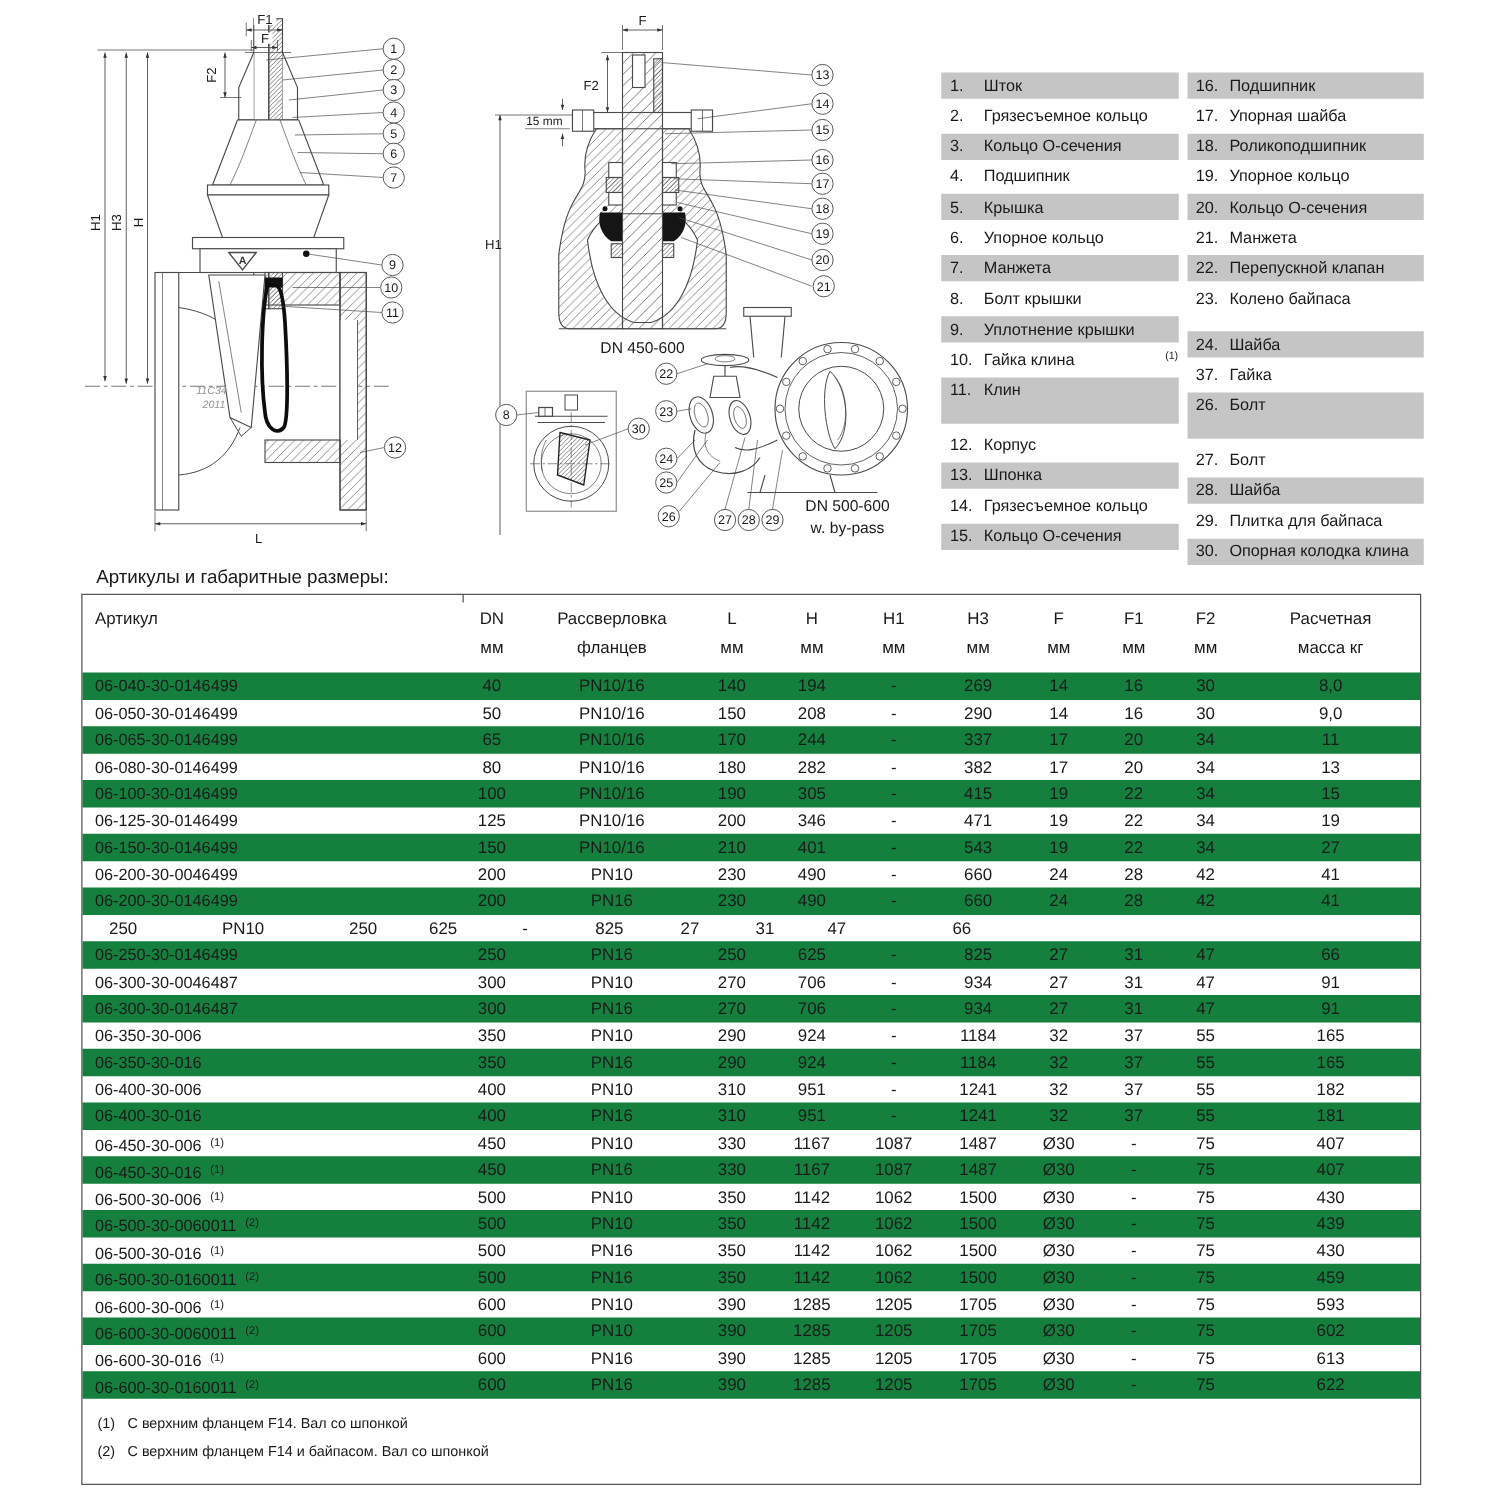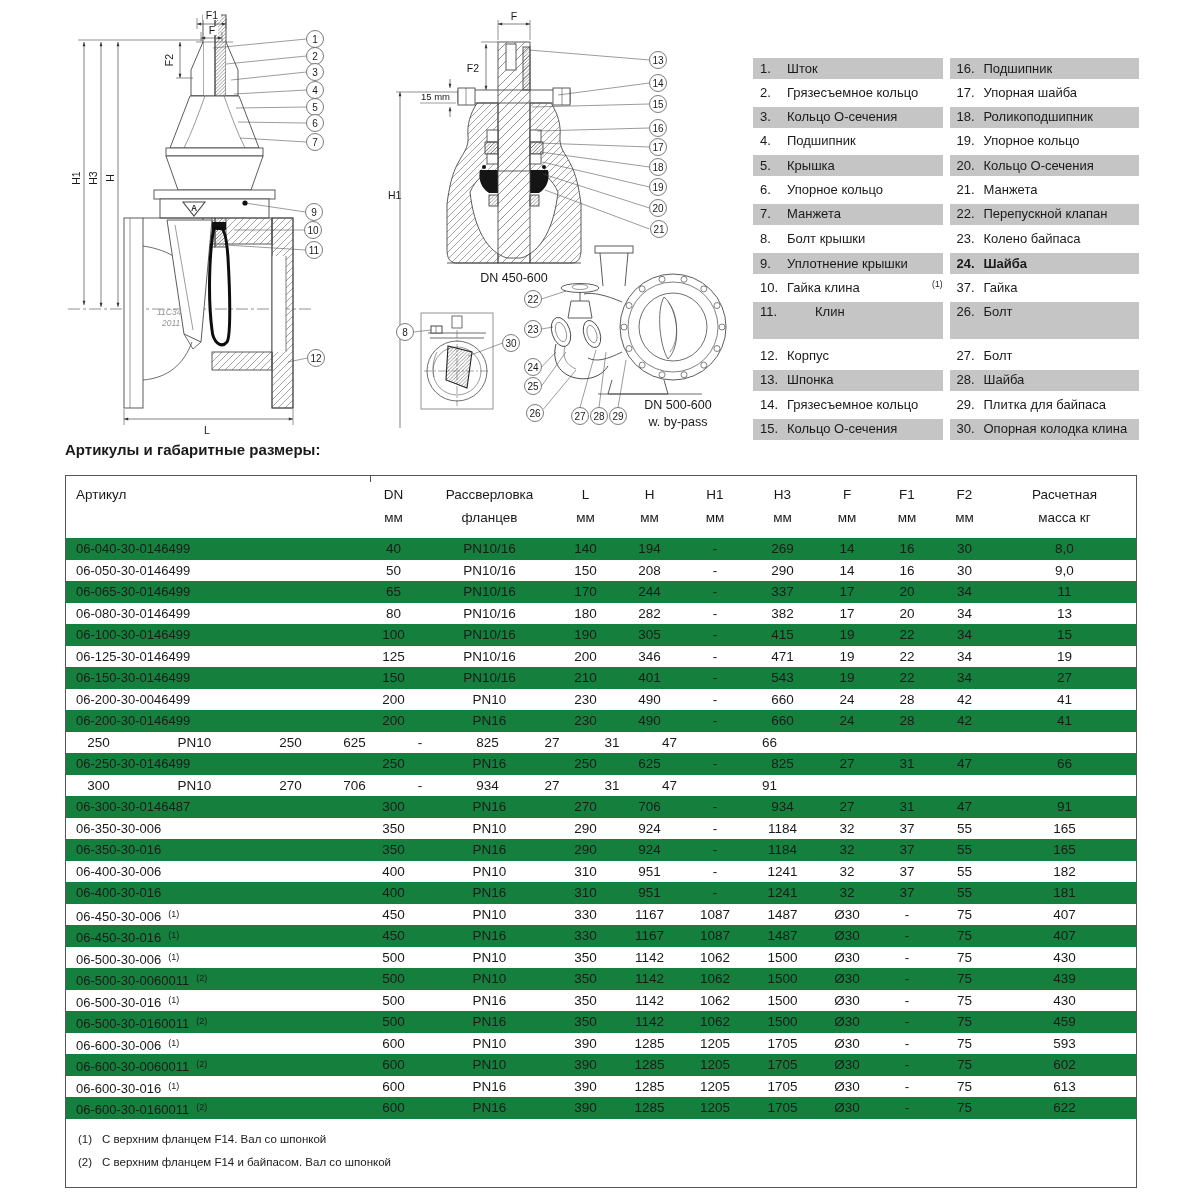--- a/index.html
+++ b/index.html
@@ -13,21 +13,21 @@
   .parts-list{position:absolute;left:753px;top:58px;width:386px;display:flex;gap:7px;}
   .pcol{width:50%;}
   .prow{display:flex;height:21px;margin-bottom:3.3px;align-items:center;font-size:13px;line-height:14px;}
   .prow.shaded{background:#c5c5c5;}
   .prow.tall{height:37px;align-items:flex-start;padding-top:3px;box-sizing:border-box;}
   .pnum{flex:none;width:34px;padding-left:7px;box-sizing:border-box;}
   .plabel{flex:1;}
   .psup{font-size:8.5px;margin-left:4px;position:relative;top:-4px;}
 
   
-  .table-title{position:absolute;left:65px;top:441px;margin:0;font-size:15px;font-weight:bold;}
+  .table-title{position:absolute;left:65px;top:441px;margin:12px;font-size:15px;font-weight:normal;}
   .dims-table{position:absolute;left:65px;top:475px;width:1072px;border:1px solid #555;box-sizing:border-box;background:#fff;}
   .top-tick{position:absolute;left:304px;top:0;width:1px;height:6px;background:#555;}
   .thead{display:flex;height:62px;font-size:13.5px;position:relative;}
   .cell{box-sizing:border-box;}
   .ca{width:295px;text-align:left;padding-left:10px;}
   .cc{text-align:center;}
   .c0{width:65px}.c1{width:127px}.c2{width:65px}.c3{width:63px}.c4{width:68px}
   .c5{width:67px}.c6{width:62px}.c7{width:58px}.c8{width:57px}.c9{width:143px}
   .th .lbl{margin-top:11px;text-align:center;}
   .th .unit{margin-top:8px;text-align:center;}
@@ -398,21 +398,21 @@
         </div>
         <div class="prow shaded" style="margin-top: 4px;">
           <span class="pnum">9.</span>
           <span class="plabel">Уплотнение крышки</span>
         </div>
         <div class="prow">
           <span class="pnum">10.</span>
           <span class="plabel">Гайка клина</span>
           <span class="psup">(1)</span>
         </div>
-        <div class="prow shaded tall" style="margin-bottom: 7px; gap: 28px;">
+        <div class="prow shaded tall" style="margin-bottom: 7px;">
           <span class="pnum">11.</span>
           <span class="plabel">Клин</span>
         </div>
         <div class="prow">
           <span class="pnum">12.</span>
           <span class="plabel">Корпус</span>
         </div>
         <div class="prow shaded">
           <span class="pnum">13.</span>
           <span class="plabel">Шпонка</span>
@@ -452,21 +452,21 @@
           <span class="plabel">Манжета</span>
         </div>
         <div class="prow shaded">
           <span class="pnum">22.</span>
           <span class="plabel">Перепускной клапан</span>
         </div>
         <div class="prow">
           <span class="pnum">23.</span>
           <span class="plabel">Колено байпаса</span>
         </div>
-        <div class="prow shaded" style="margin-top: 4px; font-weight: bold;">
+        <div class="prow shaded" style="margin-top: 16px;">
           <span class="pnum">24.</span>
           <span class="plabel">Шайба</span>
         </div>
         <div class="prow">
           <span class="pnum">37.</span>
           <span class="plabel">Гайка</span>
         </div>
         <div class="prow shaded tall" style="margin-bottom: 7px;">
           <span class="pnum">26.</span>
           <span class="plabel">Болт</span>
@@ -676,20 +676,21 @@
           <div class="cell cc c2">250</div>
           <div class="cell cc c3">625</div>
           <div class="cell cc c4">-</div>
           <div class="cell cc c5">825</div>
           <div class="cell cc c6">27</div>
           <div class="cell cc c7">31</div>
           <div class="cell cc c8">47</div>
           <div class="cell cc c9">66</div>
         </div>
         <div class="trow">
+          <div class="cell ca"><span>06-300-30-0046487</span></div>
           <div class="cell cc c0">300</div>
           <div class="cell cc c1">PN10</div>
           <div class="cell cc c2">270</div>
           <div class="cell cc c3">706</div>
           <div class="cell cc c4">-</div>
           <div class="cell cc c5">934</div>
           <div class="cell cc c6">27</div>
           <div class="cell cc c7">31</div>
           <div class="cell cc c8">47</div>
           <div class="cell cc c9">91</div>

